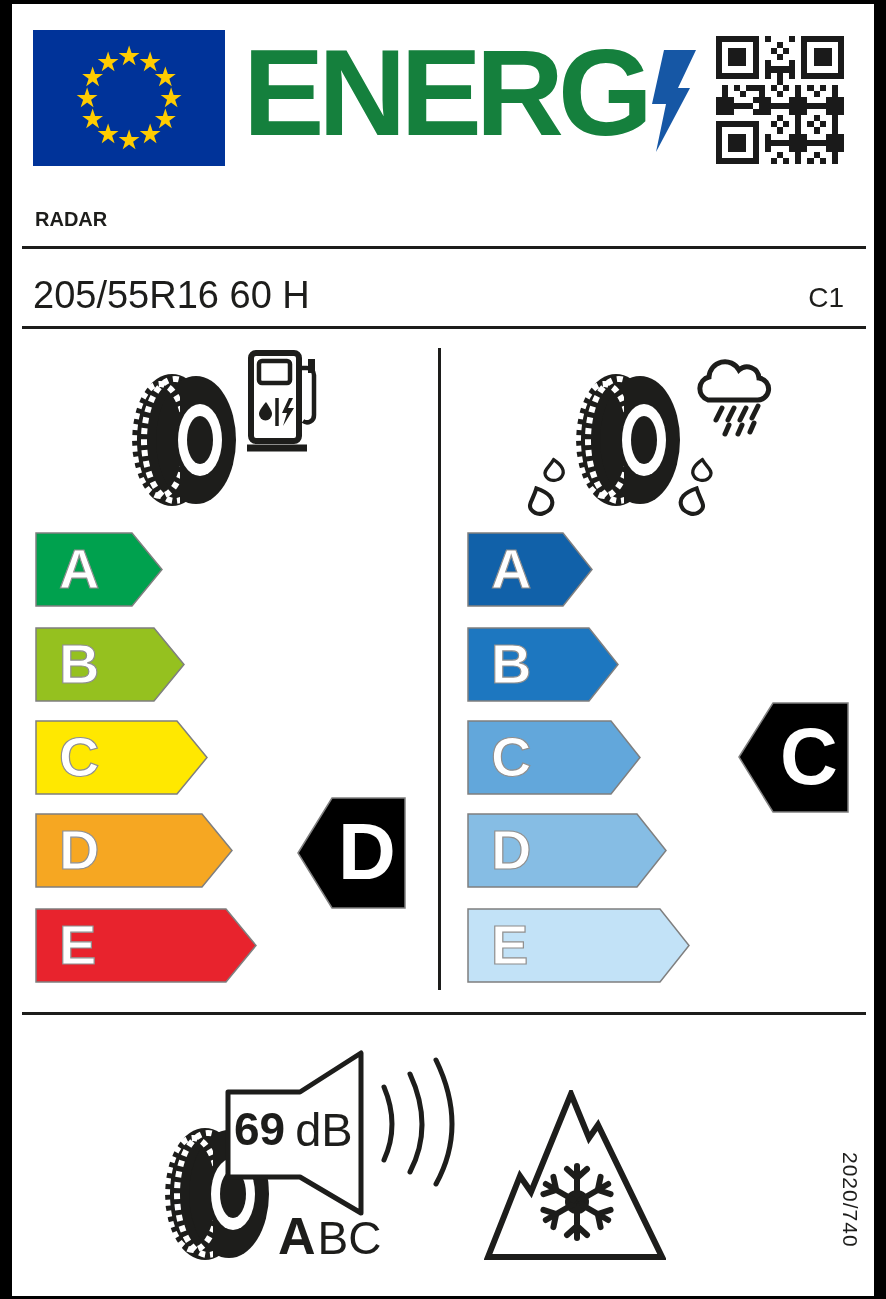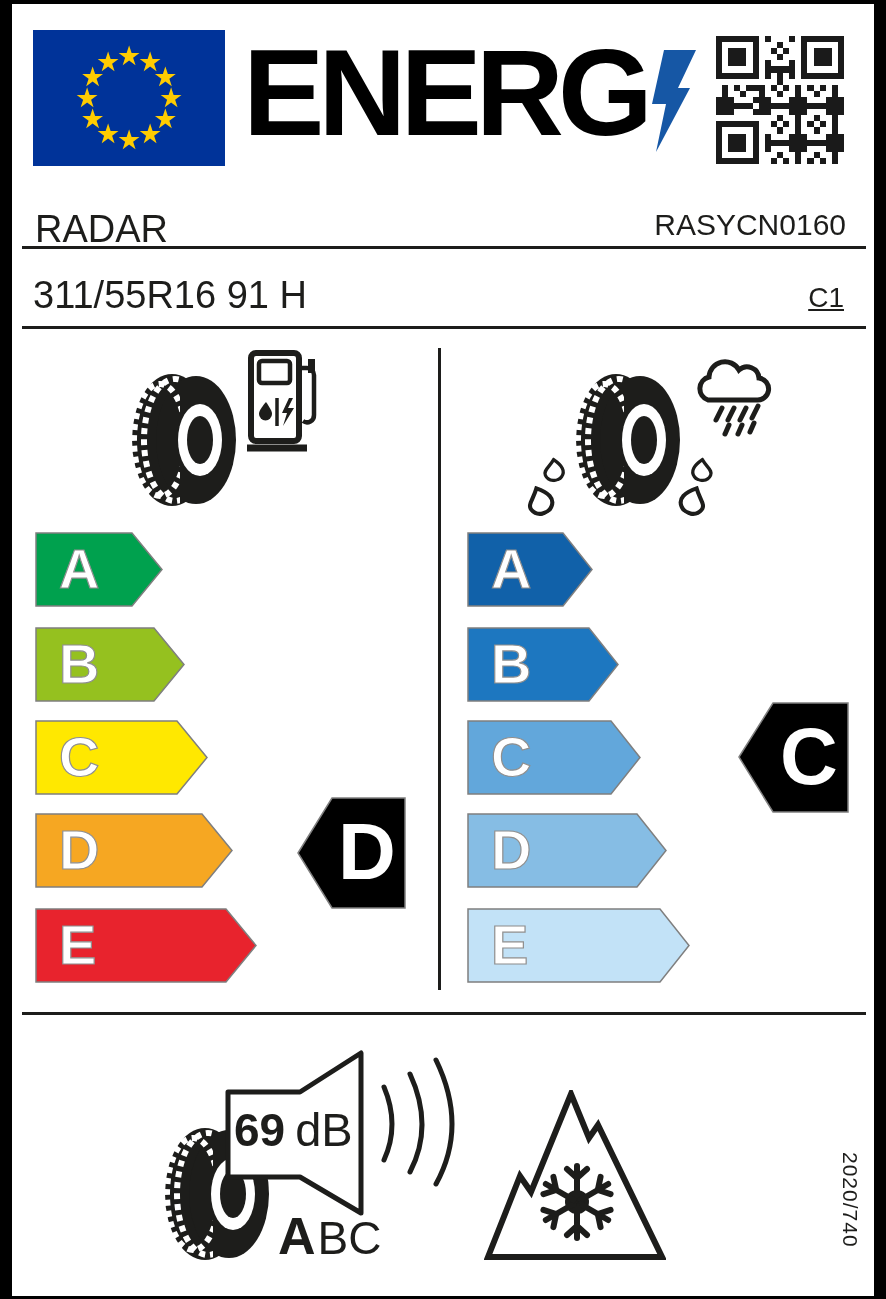--- a/index.html
+++ b/index.html
@@ -12,42 +12,42 @@
 
   
   .flag{position:absolute;left:33px;top:30px;width:192px;height:136px;}
   .star{position:absolute;transform:translate(-50%,-50%);font-size:27px;line-height:1;}
   .logo{position:absolute;left:243px;top:32px;font-size:122px;font-weight:bold;
         letter-spacing:-6px;line-height:1;white-space:nowrap;}
   .bolt-svg{position:absolute;left:652px;top:50px;width:44px;height:102px;}
   .qr{position:absolute;left:716px;top:36px;width:128px;height:128px;}
 
   
-  .brand{position:absolute;left:35px;top:208px;font-size:38px;font-weight:normal;}
+  .brand{position:absolute;left:35px;top:208px;font-size:20px;font-weight:bold;}
   .code{position:absolute;right:40px;top:208px;font-size:30px;}
   .tsize{position:absolute;left:33px;top:274px;font-size:38px;}
-  .tclass{position:absolute;right:42px;top:282px;font-size:28px;text-decoration:underline;}
+  .tclass{position:absolute;right:42px;top:282px;font-size:28px;}
 
   
   .tire{position:absolute;}
   .pump{position:absolute;left:247px;top:350px;width:78px;height:102px;}
   .cloud{position:absolute;left:684px;top:350px;width:98px;height:88px;}
   .splash{position:absolute;}
 
   
   .arrow{position:absolute;height:75px;}
   .arrow-letter{position:absolute;font-size:56px;font-weight:bold;color:#fff;line-height:56px;
                 -webkit-text-stroke:1.2px #8f8f8f;}
   .indicator{position:absolute;}
   .indicator-letter{position:absolute;font-size:80px;font-weight:bold;color:#fff;line-height:80px;
                     text-align:center;}
 
   
   .speaker{position:absolute;left:224px;top:1047px;width:240px;height:176px;}
-  .db-box{position:absolute;left:234px;top:1106px;display:flex;align-items:center;gap:10px;}
+  .db-box{position:absolute;left:234px;top:1106px;display:flex;align-items:flex-start;gap:10px;}
   .db-val{font-size:46px;font-weight:bold;line-height:1;}
   .db-unit{font-size:47px;line-height:1;}
   .noise-classes{position:absolute;left:278px;top:1210px;display:flex;align-items:baseline;gap:2px;}
   .noise-a{font-size:52px;font-weight:bold;line-height:1;}
   .noise-bc{font-size:46px;line-height:1;}
   .mountain{position:absolute;left:484px;top:1090px;width:182px;height:174px;}
   .reg{position:absolute;left:840px;top:1152px;writing-mode:vertical-rl;font-size:21px;
        letter-spacing:1px;line-height:1;}
 </style>
 </head>
@@ -89,21 +89,21 @@
         <span class="star" style="left: 117px; top: 104.373px; color: rgb(255, 204, 0);">★</span>
         <span class="star" style="left: 96px; top: 110px; color: rgb(255, 204, 0);">★</span>
         <span class="star" style="left: 75px; top: 104.373px; color: rgb(255, 204, 0);">★</span>
         <span class="star" style="left: 59.6269px; top: 89px; color: rgb(255, 204, 0);">★</span>
         <span class="star" style="left: 54px; top: 68px; color: rgb(255, 204, 0);">★</span>
         <span class="star" style="left: 59.6269px; top: 47px; color: rgb(255, 204, 0);">★</span>
         <span class="star" style="left: 75px; top: 31.6269px; color: rgb(255, 204, 0);">★</span>
       </div>
   </div>
 
-  <div class="logo" style="color: #000000;">ENERG</div>
+  <div class="logo" style="color: #15803d;">ENERG</div>
 
   <svg class="bolt-svg" viewBox="0 0 44 102">
     <polygon points="12,0 44,0 26,38 38,38 4,102 14,54 0,54" fill="#1657a5"></polygon>
   </svg>
 
   <svg id="qr-svg" class="qr" viewBox="0 0 21 21" shape-rendering="crispEdges" fill="#1a1a1a">
       <rect x="0" y="0" width="1" height="1"></rect>
       <rect x="1" y="0" width="1" height="1"></rect>
       <rect x="2" y="0" width="1" height="1"></rect>
       <rect x="3" y="0" width="1" height="1"></rect>
@@ -328,23 +328,22 @@
       <rect x="6" y="20" width="1" height="1"></rect>
       <rect x="9" y="20" width="1" height="1"></rect>
       <rect x="11" y="20" width="1" height="1"></rect>
       <rect x="13" y="20" width="1" height="1"></rect>
       <rect x="15" y="20" width="1" height="1"></rect>
       <rect x="17" y="20" width="1" height="1"></rect>
       <rect x="19" y="20" width="1" height="1"></rect>
     </svg>
 
   <div class="brand">RADAR</div>
-  <div class="code">RASYCN0160</div>
   <div class="rule" style="top:246px;"></div>
-  <div class="tsize">311/55R16 91 H</div>
+  <div class="tsize">205/55R16 60 H</div>
   <div class="tclass">C1</div>
   <div class="rule" style="top:326px;"></div>
 
   <div class="vrule"></div>
 
   <svg class="tire" style="left:130px;top:372px;width:110px;height:136px;" viewBox="0 0 110 134">
       <use href="#tire-shape"></use>
     </svg>
 
   <svg class="pump" viewBox="0 0 78 102" fill="none" stroke="#1d1d1b">

